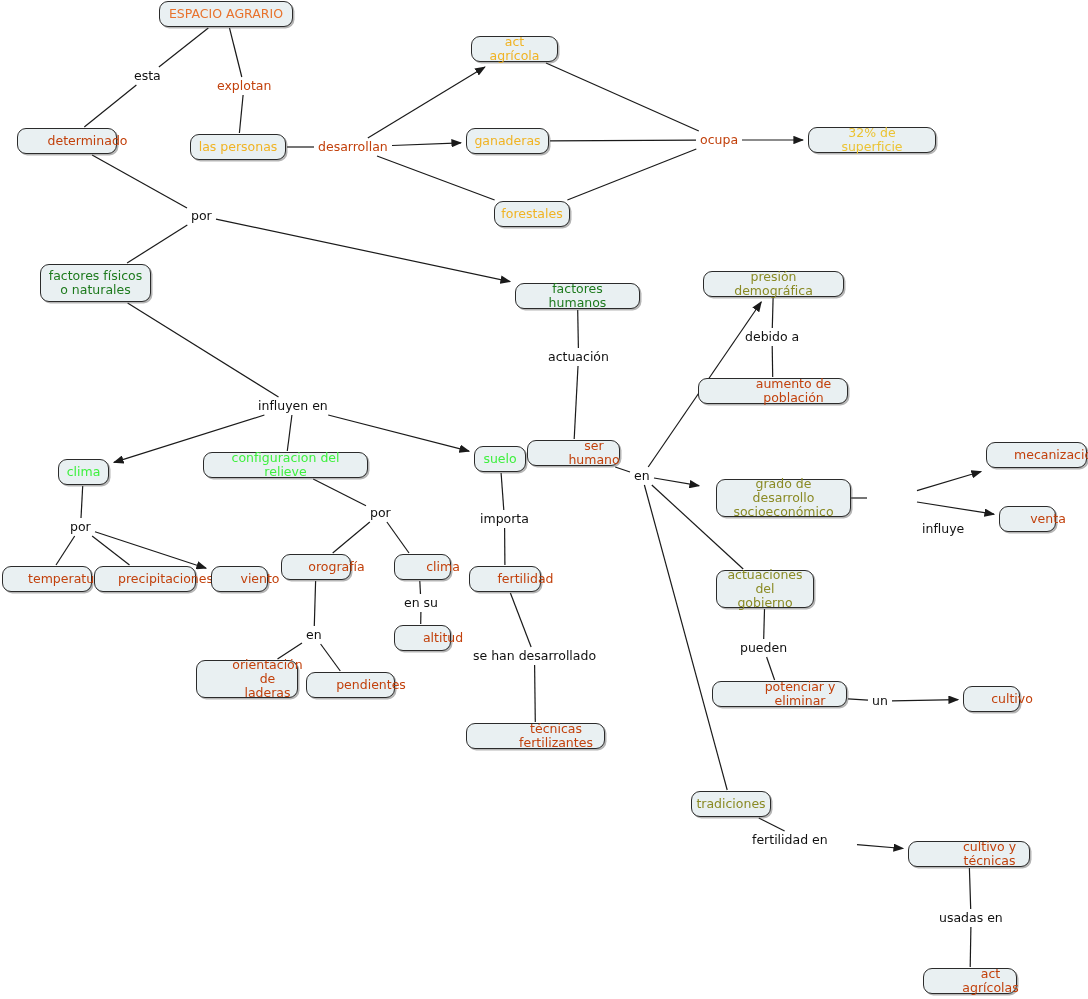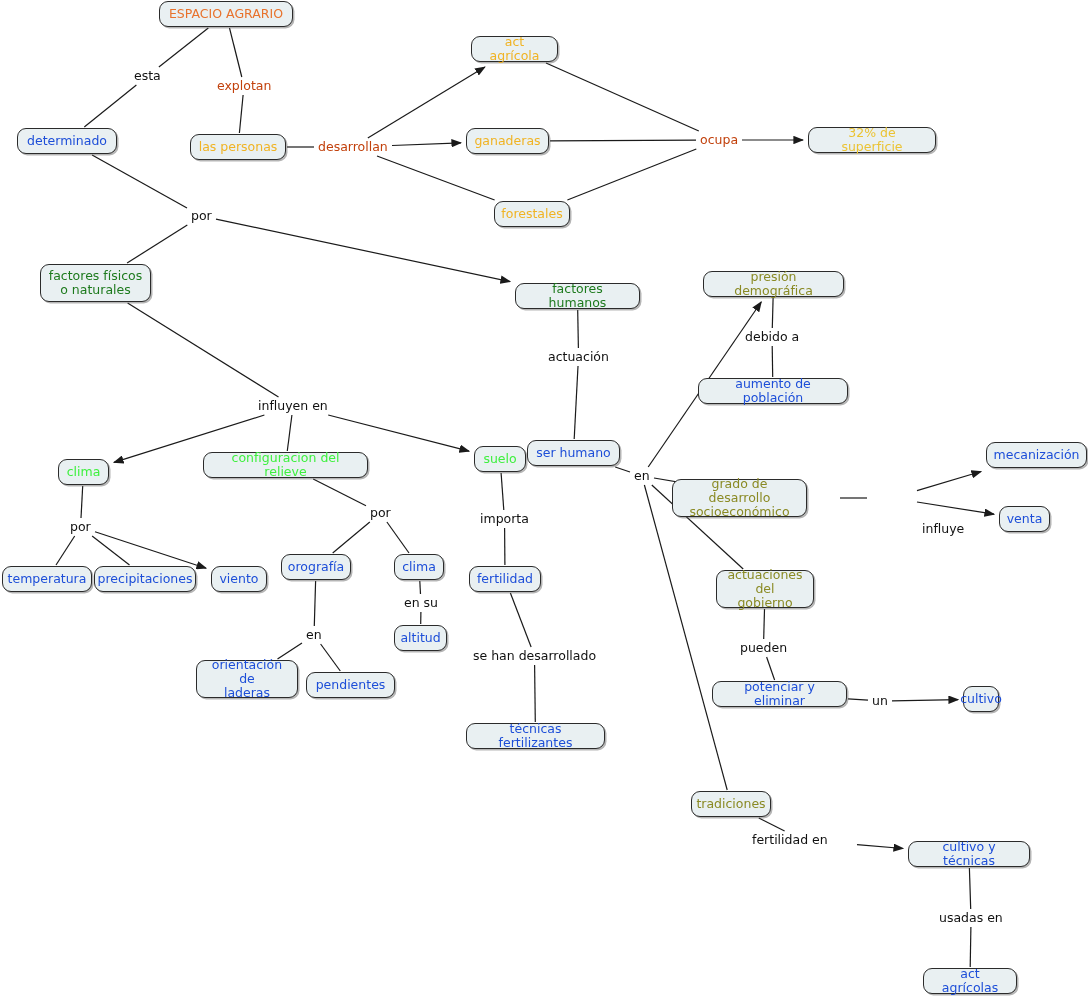--- a/index.html
+++ b/index.html
@@ -23,21 +23,21 @@
     padding:2px 7px;
     white-space:pre-line;
     box-shadow:1.5px 1.5px 0 rgba(90,90,90,0.45);
   }
   .node.c-orange{color:#e8722c;}
   .node.c-gold{color:#f0b323;}
   .node.c-yellow{color:#ebc334;}
   .node.c-greenbright{color:#3ef03e;}
   .node.c-greendark{color:#1d7a1d;}
   .node.c-olive{color:#8a8a24;}
-  .node.c-dark{color:#1d4ed8;}
+  .node.c-dark{color:#c2410c;padding-left:48px;}
   .linklabel{
     position:absolute;z-index:2;
     font-size:12.5px;line-height:14px;
     color:#111111;
     background:#ffffff;
     padding:0 2px;
     white-space:nowrap;
     text-align:center;
   }
   .linklabel.c-gold{color:#c2410c;}
@@ -120,21 +120,21 @@
       <div class="node c-yellow" id="N_superficie_32" style="left: 808px; top: 127px; width: 128px; height: 26px;">32% de superficie</div>
       <div class="node c-greendark" id="N_factores_fisicos" style="left: 40px; top: 264px; width: 111px; height: 38px;">factores físicos
 o naturales</div>
       <div class="node c-greendark" id="N_factores_humanos" style="left: 515px; top: 283px; width: 125px; height: 26px;">factores humanos</div>
       <div class="node c-olive" id="N_presion_demografica" style="left: 703px; top: 271px; width: 141px; height: 26px;">presión demográfica</div>
       <div class="node c-dark" id="N_aumento_poblacion" style="left: 698px; top: 378px; width: 150px; height: 26px;">aumento de población</div>
       <div class="node c-greenbright" id="N_clima_1" style="left: 58px; top: 459px; width: 51px; height: 26px;">clima</div>
       <div class="node c-greenbright" id="N_config_relieve" style="left: 203px; top: 452px; width: 165px; height: 26px;">configuracion del relieve</div>
       <div class="node c-greenbright" id="N_suelo" style="left: 474px; top: 446px; width: 52px; height: 26px;">suelo</div>
       <div class="node c-dark" id="N_ser_humano" style="left: 527px; top: 440px; width: 93px; height: 26px;">ser humano</div>
-      <div class="node c-olive" id="N_grado_desarrollo" style="left: 672px; top: 479px; width: 135px; height: 38px;">grado de desarrollo
+      <div class="node c-olive" id="N_grado_desarrollo" style="left: 716px; top: 479px; width: 135px; height: 38px;">grado de desarrollo
 socioeconómico</div>
       <div class="node c-dark" id="N_mecanizacion" style="left: 986px; top: 442px; width: 101px; height: 26px;">mecanización</div>
       <div class="node c-dark" id="N_venta" style="left: 999px; top: 506px; width: 51px; height: 26px;">venta</div>
       <div class="node c-dark" id="N_temperatura" style="left: 2px; top: 566px; width: 90px; height: 26px;">temperatura</div>
       <div class="node c-dark" id="N_precipitaciones" style="left: 94px; top: 566px; width: 102px; height: 26px;">precipitaciones</div>
       <div class="node c-dark" id="N_viento" style="left: 211px; top: 566px; width: 56px; height: 26px;">viento</div>
       <div class="node c-dark" id="N_orografia" style="left: 281px; top: 554px; width: 70px; height: 26px;">orografía</div>
       <div class="node c-dark" id="N_clima_2" style="left: 394px; top: 554px; width: 50px; height: 26px;">clima</div>
       <div class="node c-dark" id="N_fertilidad" style="left: 469px; top: 566px; width: 72px; height: 26px;">fertilidad</div>
       <div class="node c-olive" id="N_actuaciones_gobierno" style="left: 716px; top: 570px; width: 98px; height: 38px;">actuaciones del

